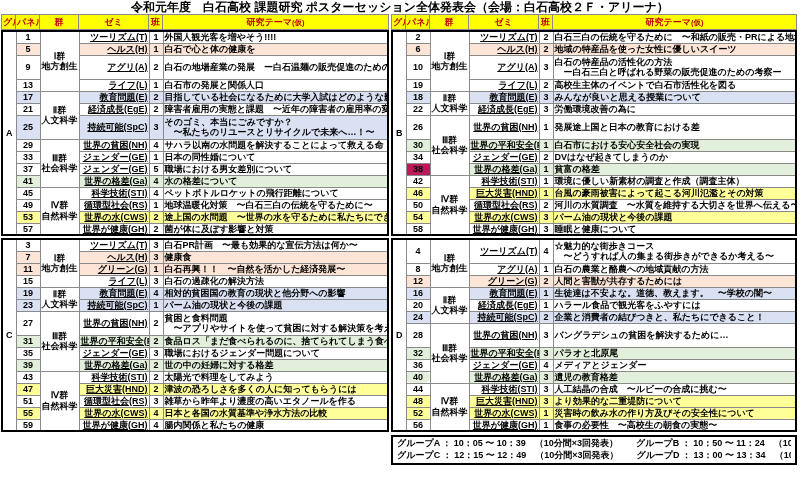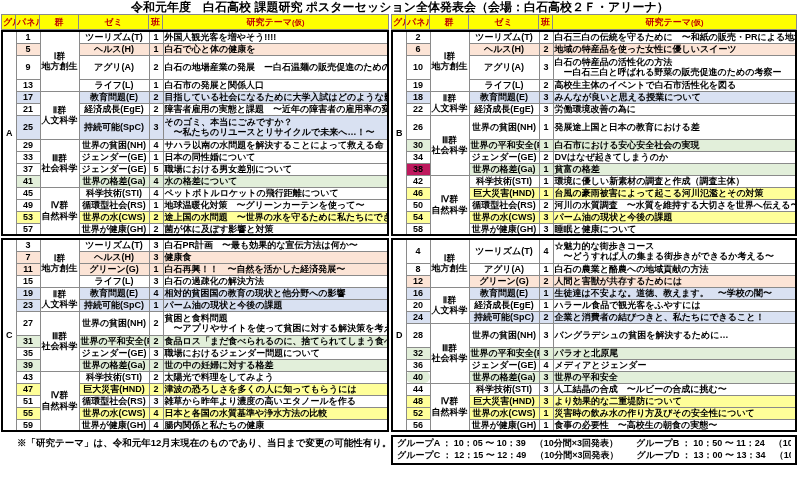--- a/index.html
+++ b/index.html
@@ -10,21 +10,21 @@
   .col{display:flex;flex-direction:column;}
   .col-left{width:388px;}
   .col-right{width:406px;}
   table.grid{border-collapse:collapse;table-layout:fixed;width:100%;border:2px solid #000;}
   table.grid td{border:1px solid #8a8a8a;padding:0 1px;overflow:hidden;white-space:nowrap;
                 font-size:9px;line-height:1.15;vertical-align:middle;}
   tr.r{height:12px;} tr.r.tall{height:24px;}
   td.grouplet{font-size:30px;font-weight:bold;text-align:center;border:2px solid #000;padding:0;}
   td.panel{text-align:center;font-size:8px;}
   td.gun{text-align:center;font-size:7.5px;line-height:1.2;}
-  td.semi{text-align:center;font-size:8.5px;}
+  td.semi{text-align:right;font-size:8.5px;text-decoration:underline;}
   td.han{text-align:center;font-size:8px;}
   td.theme{font-size:9px;}
   col.c-group{width:14px;} col.c-panel{width:24px;} col.c-gun{width:39px;}
   col.c-semi{width:70px;} col.c-han{width:14px;} col.c-theme{width:auto;}
   table.head{border:1.5px solid #000;margin-bottom:0;}
   table.head td{background:#ffff00;color:#c00000;text-align:center;font-weight:bold;}
   tr.hr{height:15px;}
   td.hsmall{font-size:6.5px;padding:0;}
   td.hmid{font-size:9px;}
   td.htheme{font-size:11px;}
@@ -163,21 +163,21 @@
                   <div>自然科学</div>
                 </td>
                 <td class="semi">科学技術(STI)</td>
                 <td class="han">4</td>
                 <td class="theme">ペットボトルロケットの飛行距離について</td>
               </tr>
               <tr class="r">
                 <td class="panel">49</td>
                 <td class="semi">循環型社会(RS)</td>
                 <td class="han">1</td>
-                <td class="theme">地球温暖化対策　〜グリーンカーテンを使って〜</td>
+                <td class="theme">地球温暖化対策　〜白石三白の伝統を守るために〜</td>
               </tr>
               <tr class="r">
                 <td class="panel" style="background: rgb(255, 255, 153);">53</td>
                 <td class="semi" style="background: rgb(255, 255, 153);">世界の水(CWS)</td>
                 <td class="han" style="background: rgb(255, 255, 153);">2</td>
                 <td class="theme" style="background: rgb(255, 255, 153);">途上国の水問題　〜世界の水を守るために私たちにできること〜</td>
               </tr>
               <tr class="r">
                 <td class="panel">57</td>
                 <td class="semi">世界が健康(GH)</td>
@@ -304,21 +304,20 @@
               </tr>
               <tr class="r">
                 <td class="panel">59</td>
                 <td class="semi">世界が健康(GH)</td>
                 <td class="han">4</td>
                 <td class="theme">腸内関係と私たちの健康</td>
               </tr>
             </tbody>
           </table>
         </div>
-      <div class="footnote">※「研究テーマ」は、令和元年12月末現在のものであり、当日まで変更の可能性有り。</div>
     </div>
 
     <div class="col col-right">
       <table class="grid head">
         <colgroup>
           <col class="c-group">
             <col class="c-panel">
             <col class="c-gun">
           <col class="c-semi">
             <col class="c-han">
@@ -537,21 +536,21 @@
               <tr class="r">
                 <td class="panel">36</td>
                 <td class="semi">ジェンダー(GE)</td>
                 <td class="han">4</td>
                 <td class="theme">メディアとジェンダー</td>
               </tr>
               <tr class="r">
                 <td class="panel" style="background: rgb(226, 239, 218); border-radius: 6px;">40</td>
                 <td class="semi" style="background: rgb(226, 239, 218);">世界の格差(Ga)</td>
                 <td class="han" style="background: rgb(226, 239, 218);">3</td>
-                <td class="theme" style="background: rgb(226, 239, 218);">世界の平和安全</td>
+                <td class="theme" style="background: rgb(226, 239, 218);">遺児の教育格差</td>
               </tr>
               <tr class="r">
                 <td class="panel">44</td>
                 <td class="gun" rowspan="4">
                   <div>Ⅳ群</div>
                   <div>自然科学</div>
                 </td>
                 <td class="semi">科学技術(STI)</td>
                 <td class="han">3</td>
                 <td class="theme">人工結晶の合成　〜ルビーの合成に挑む〜</td>

